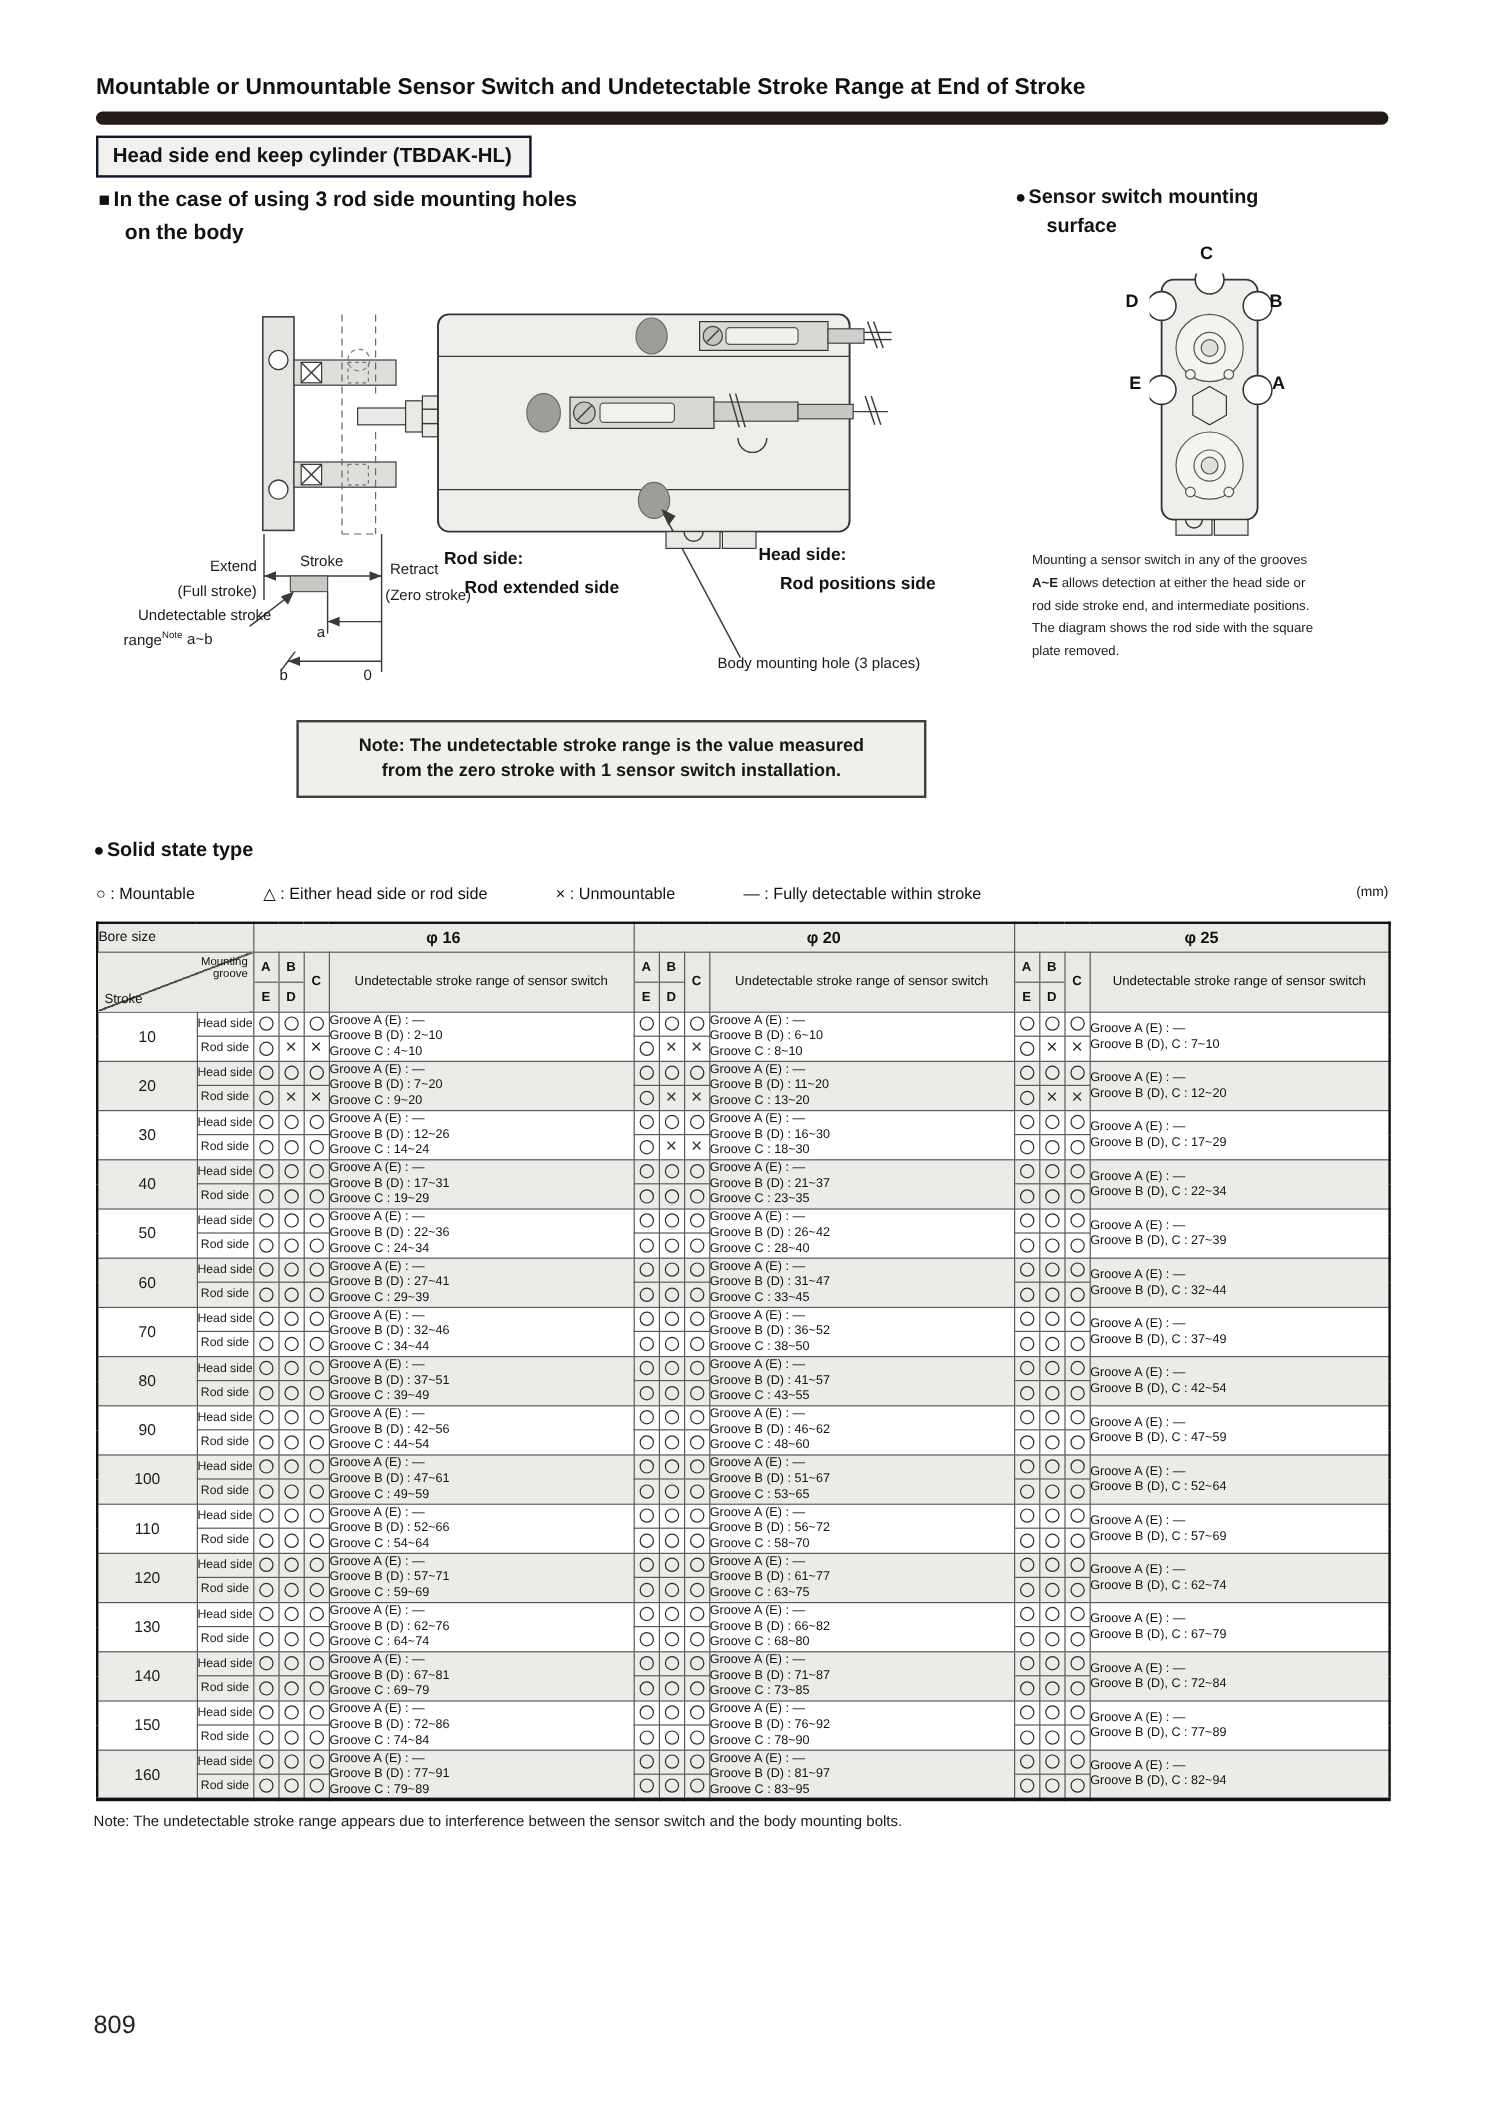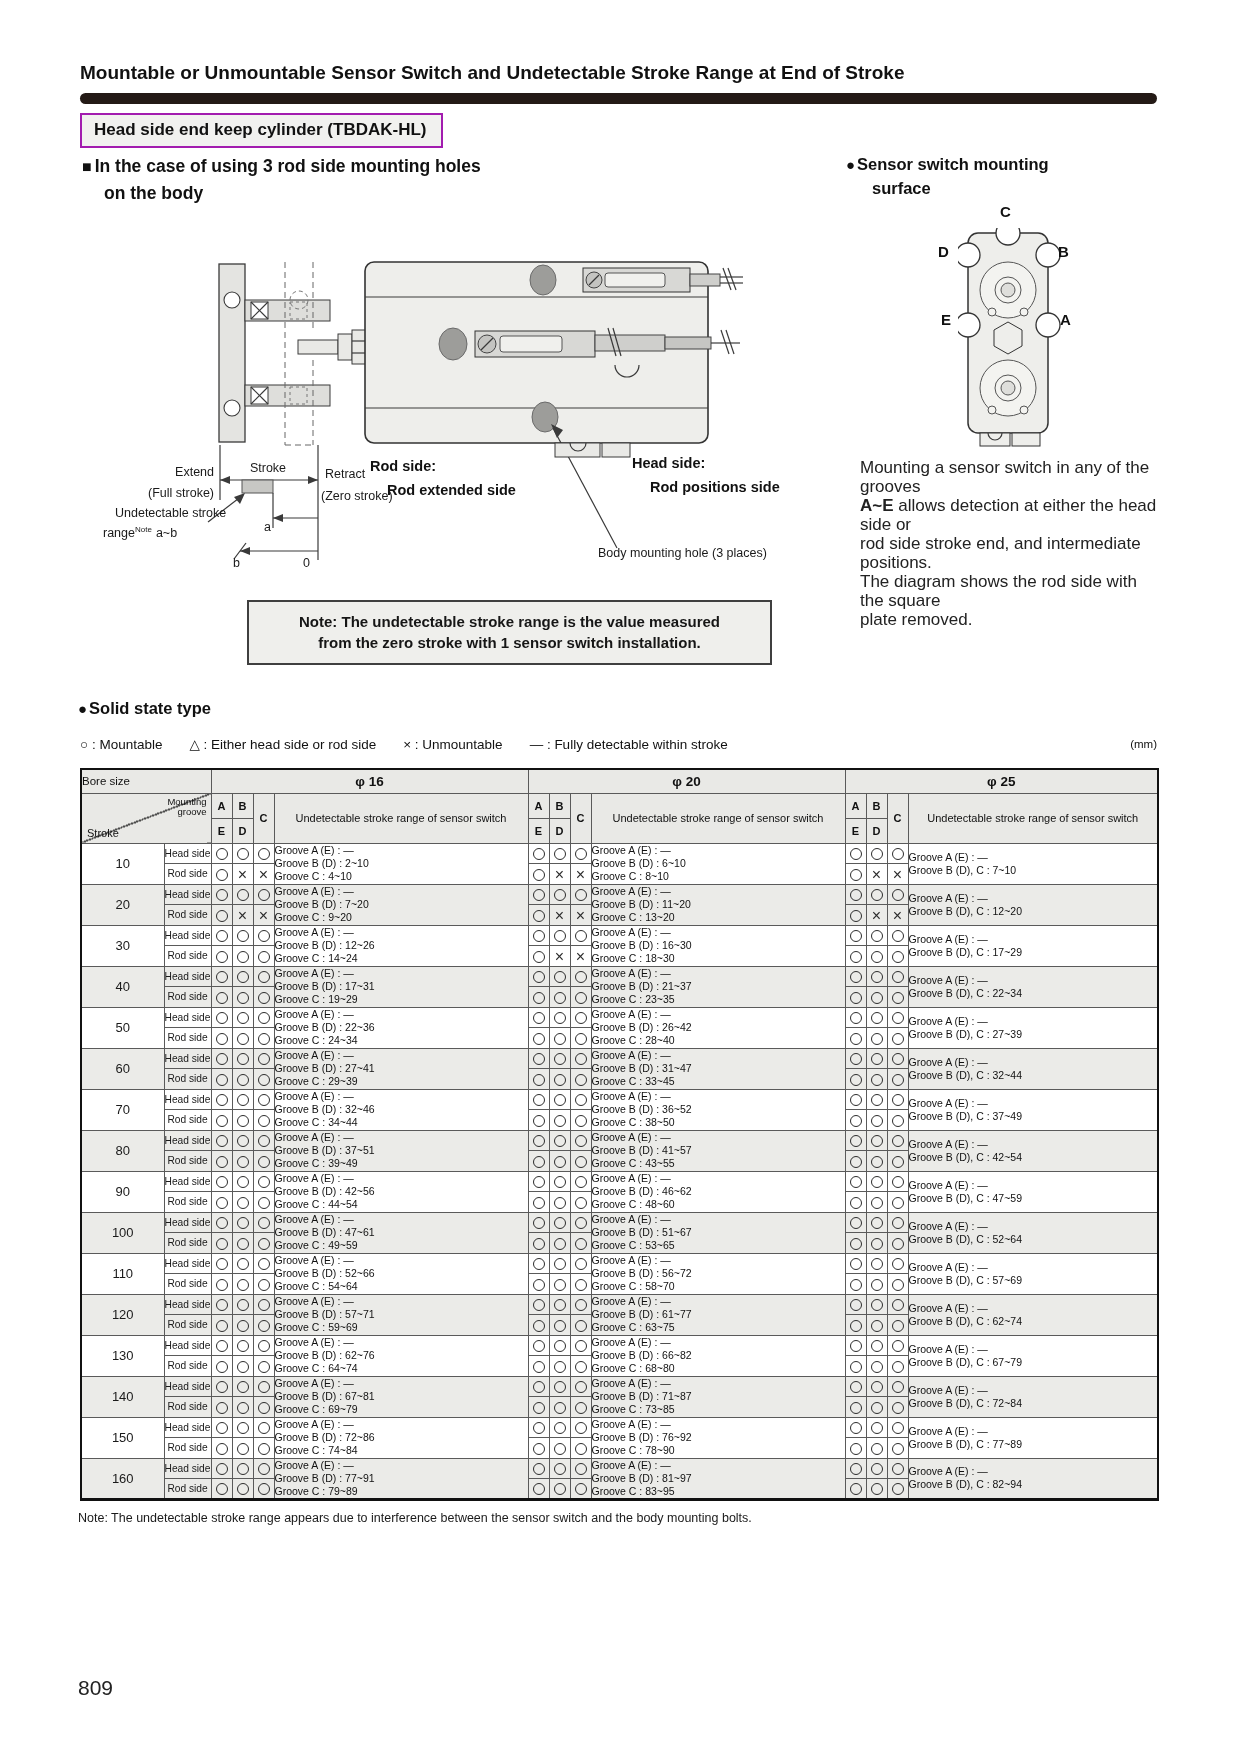--- a/index.html
+++ b/index.html
@@ -6,49 +6,49 @@
   .page{position:relative;width:1240px;height:1754px;background:#ffffff;
         font-family:"Liberation Sans",sans-serif;color:#1a1a1a;overflow:hidden;}
   .abs{position:absolute;}
   .nowrap{white-space:nowrap;}
 
   
   .title{left:80px;top:62px;font-size:19px;font-weight:bold;color:#111;}
   .title-rule{left:80px;top:93px;width:1077px;height:11px;background:#241a16;border-radius:6px;}
 
   
-  .model-box{left:80px;top:113px;border:2px solid #a21caf;background:#f1f1ef;
+  .model-box{left:80px;top:113px;border:2px solid #0f172a;background:#f1f1ef;
              padding:5px 14px 6px 12px;font-size:17px;font-weight:bold;color:#111;}
 
   
   .sec-h1{left:82px;top:156px;font-size:17.5px;font-weight:bold;color:#111;}
   .sec-h2{left:104px;top:183px;font-size:17.5px;font-weight:bold;color:#111;}
   .sq{font-size:16px;margin-right:3px;}
 
   
   .r-h1{left:846px;top:155px;font-size:16.5px;font-weight:bold;color:#111;}
   .r-h2{left:872px;top:179px;font-size:16.5px;font-weight:bold;color:#111;}
   .dot{font-size:15px;margin-right:2px;}
   .gletter{position:absolute;font-size:15px;font-weight:bold;color:#111;}
-  .r-desc{left:860px;top:458px;width:300px;font-size:17px;line-height:19px;color:#222;}
+  .r-desc{left:860px;top:458px;width:300px;font-size:11px;line-height:19px;color:#222;}
 
   
   .lbl{position:absolute;font-size:12.5px;color:#1a1a1a;white-space:nowrap;}
   .lblB{position:absolute;font-size:14.5px;font-weight:bold;color:#111;white-space:nowrap;}
   .rAlign{text-align:right;}
   sup.tiny{font-size:8px;margin-top:16px;}
 
   
   .note-box{left:247px;top:600px;width:505px;background:#efefec;border:2px solid #3f3f3f;
             padding:9px 8px 10px 8px;text-align:center;}
   .note-box div{font-size:15px;font-weight:bold;color:#161616;line-height:21px;}
 
   
   .solid-h{left:78px;top:699px;font-size:16.5px;font-weight:bold;color:#111;}
-  .legend{left:80px;top:736px;width:1077px;display:flex;align-items:center;font-size:13.5px;color:#111;}
+  .legend{left:80px;top:736px;width:1077px;display:flex;align-items:center;font-size:13.5px;color:#111;gap:30px;}
   .legend .li{margin-right:27px;}
   .legend .mm{margin-left:auto;margin-right:0;font-size:11.5px;}
 
   
   .twrap{left:80px;top:768px;}
   table.t{border-collapse:collapse;table-layout:fixed;width:1077px;
           border:2px solid #111;border-bottom:3px solid #111;}
   table.t th,table.t td{border:1px solid #5a5a5a;padding:0;vertical-align:middle;}
   .hrow1{height:24px;}
   .hrow2{height:50px;}

